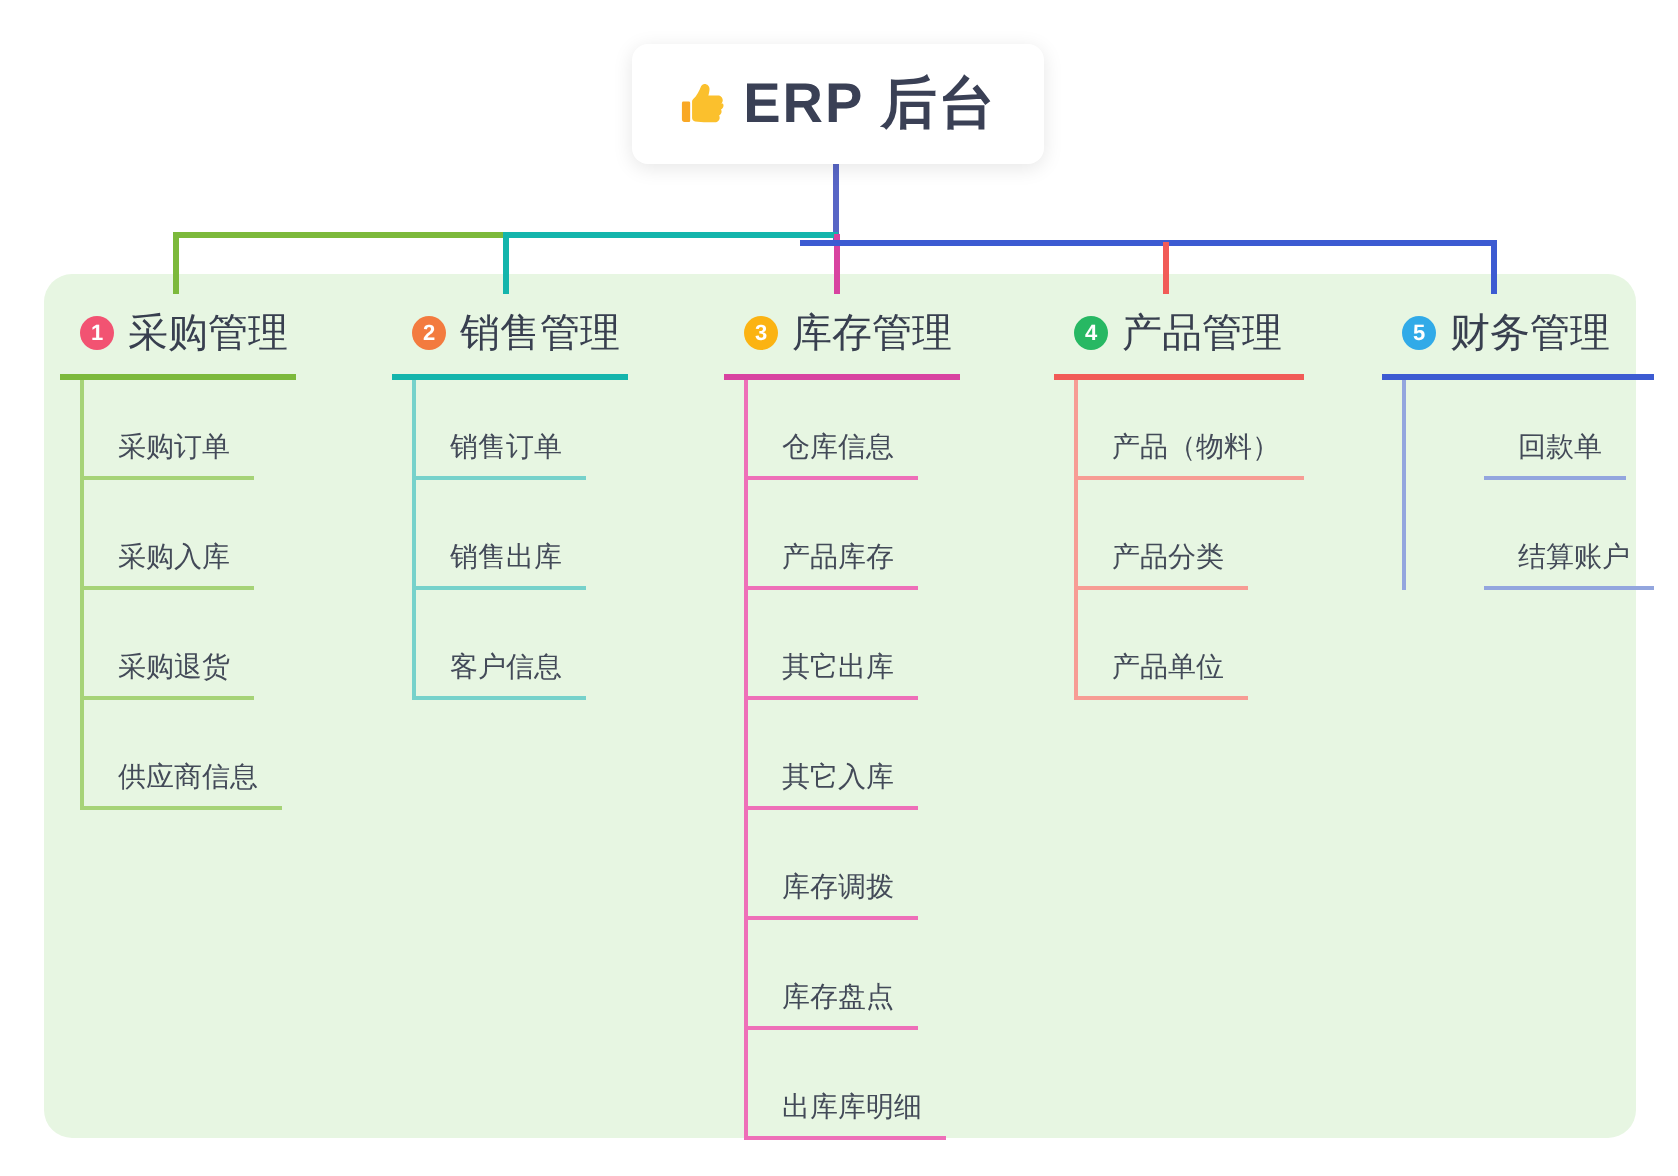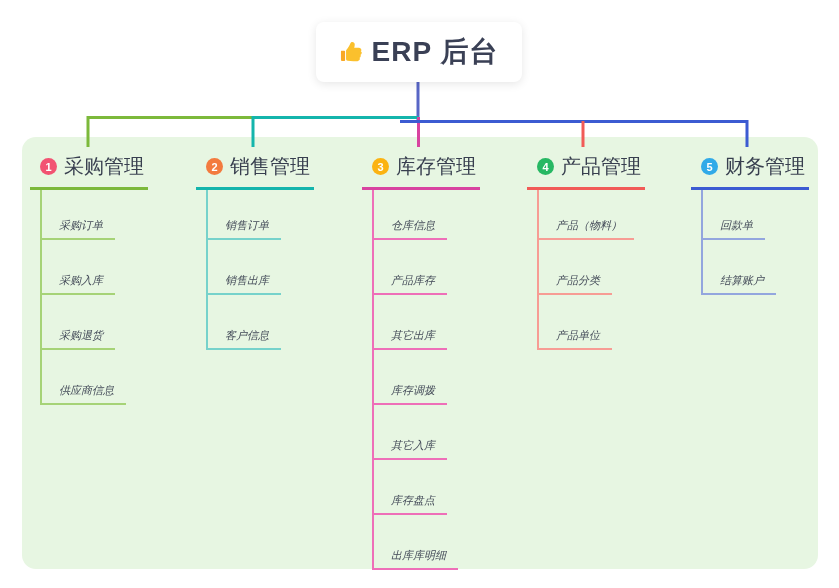--- a/index.html
+++ b/index.html
@@ -35,24 +35,24 @@
   .b5 .branch-title{border-bottom:3px solid #3C5BD2;}
 
   .b1 .badge{background:#F25372;} .b2 .badge{background:#F37B3F;} .b3 .badge{background:#FBB312;}
   .b4 .badge{background:#27B863;} .b5 .badge{background:#31AAE8;}
 
   .children{margin-left:10px;}
   .b1 .children{border-left:2px solid #A6D377;}
   .b2 .children{border-left:2px solid #76D2CB;}
   .b3 .children{border-left:2px solid #EE6FB8;}
   .b4 .children{border-left:2px solid #F79C94;}
-  .b5 .children{border-left:2px solid #93A6DE;}
+  .b5 .children{border-left:2px solid #93A6DE;padding-left:39px;}
 
   .child{box-sizing:border-box;height:55px;width:fit-content;display:flex;align-items:flex-end;
-    padding:0 12px 5px 17px;font-size:11px;color:#434A58;white-space:nowrap;cursor:pointer;font-style:italic;}
+    padding:0 12px 5px 17px;font-size:14px;color:#434A58;white-space:nowrap;cursor:pointer;}
   .child:first-child{height:50px;}
   .b1 .child{border-bottom:2px solid #A6D377;}
   .b2 .child{border-bottom:2px solid #76D2CB;}
   .b3 .child{border-bottom:2px solid #EE6FB8;text-align:center;}
   .b4 .child{border-bottom:2px solid #F79C94;}
   .b5 .child{border-bottom:2px solid #93A6DE;}
 </style>
 </head>
 <body>
 
@@ -104,22 +104,22 @@
 
   <div class="branch b3">
     <div class="branch-title">
       <span class="badge">3</span>
       <span class="t-label">库存管理</span>
     </div>
     <div class="children">
       <div class="child">仓库信息</div>
       <div class="child">产品库存</div>
       <div class="child">其它出库</div>
+      <div class="child">其它入库</div>
       <div class="child">库存调拨</div>
-      <div class="child">其它入库</div>
       <div class="child">库存盘点</div>
       <div class="child">出库库明细</div>
     </div>
   </div>
 
   <div class="branch b4">
     <div class="branch-title">
       <span class="badge">4</span>
       <span class="t-label">产品管理</span>
     </div>

